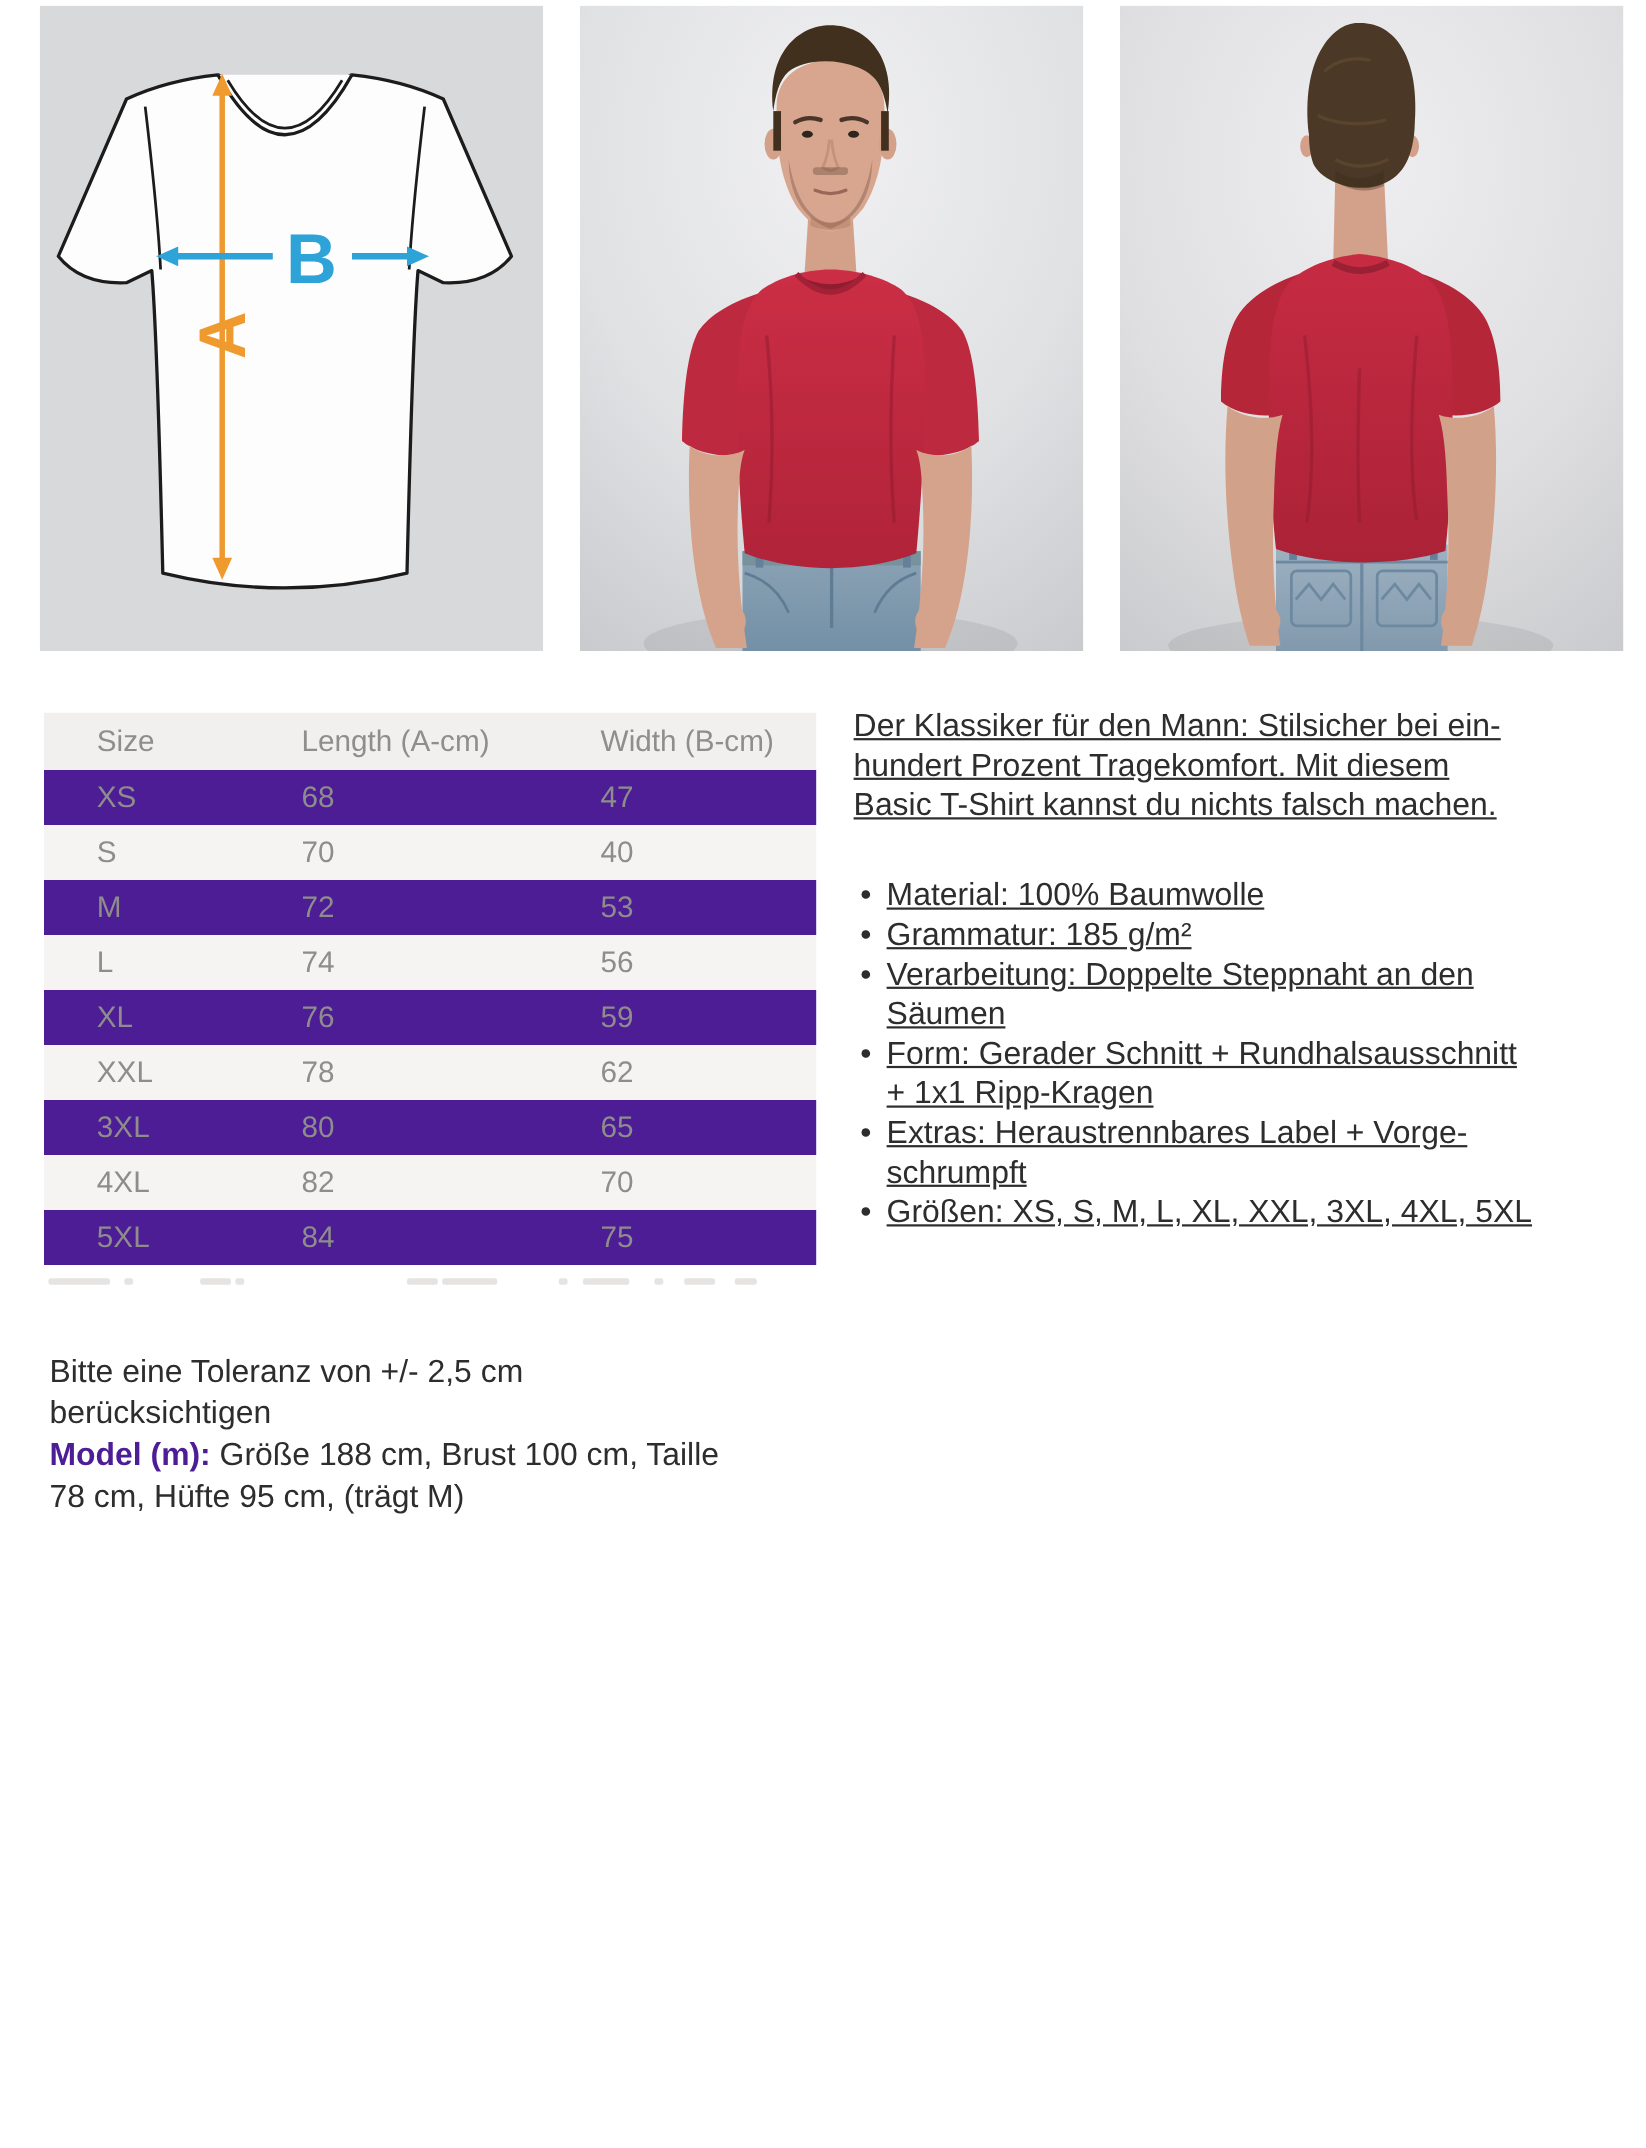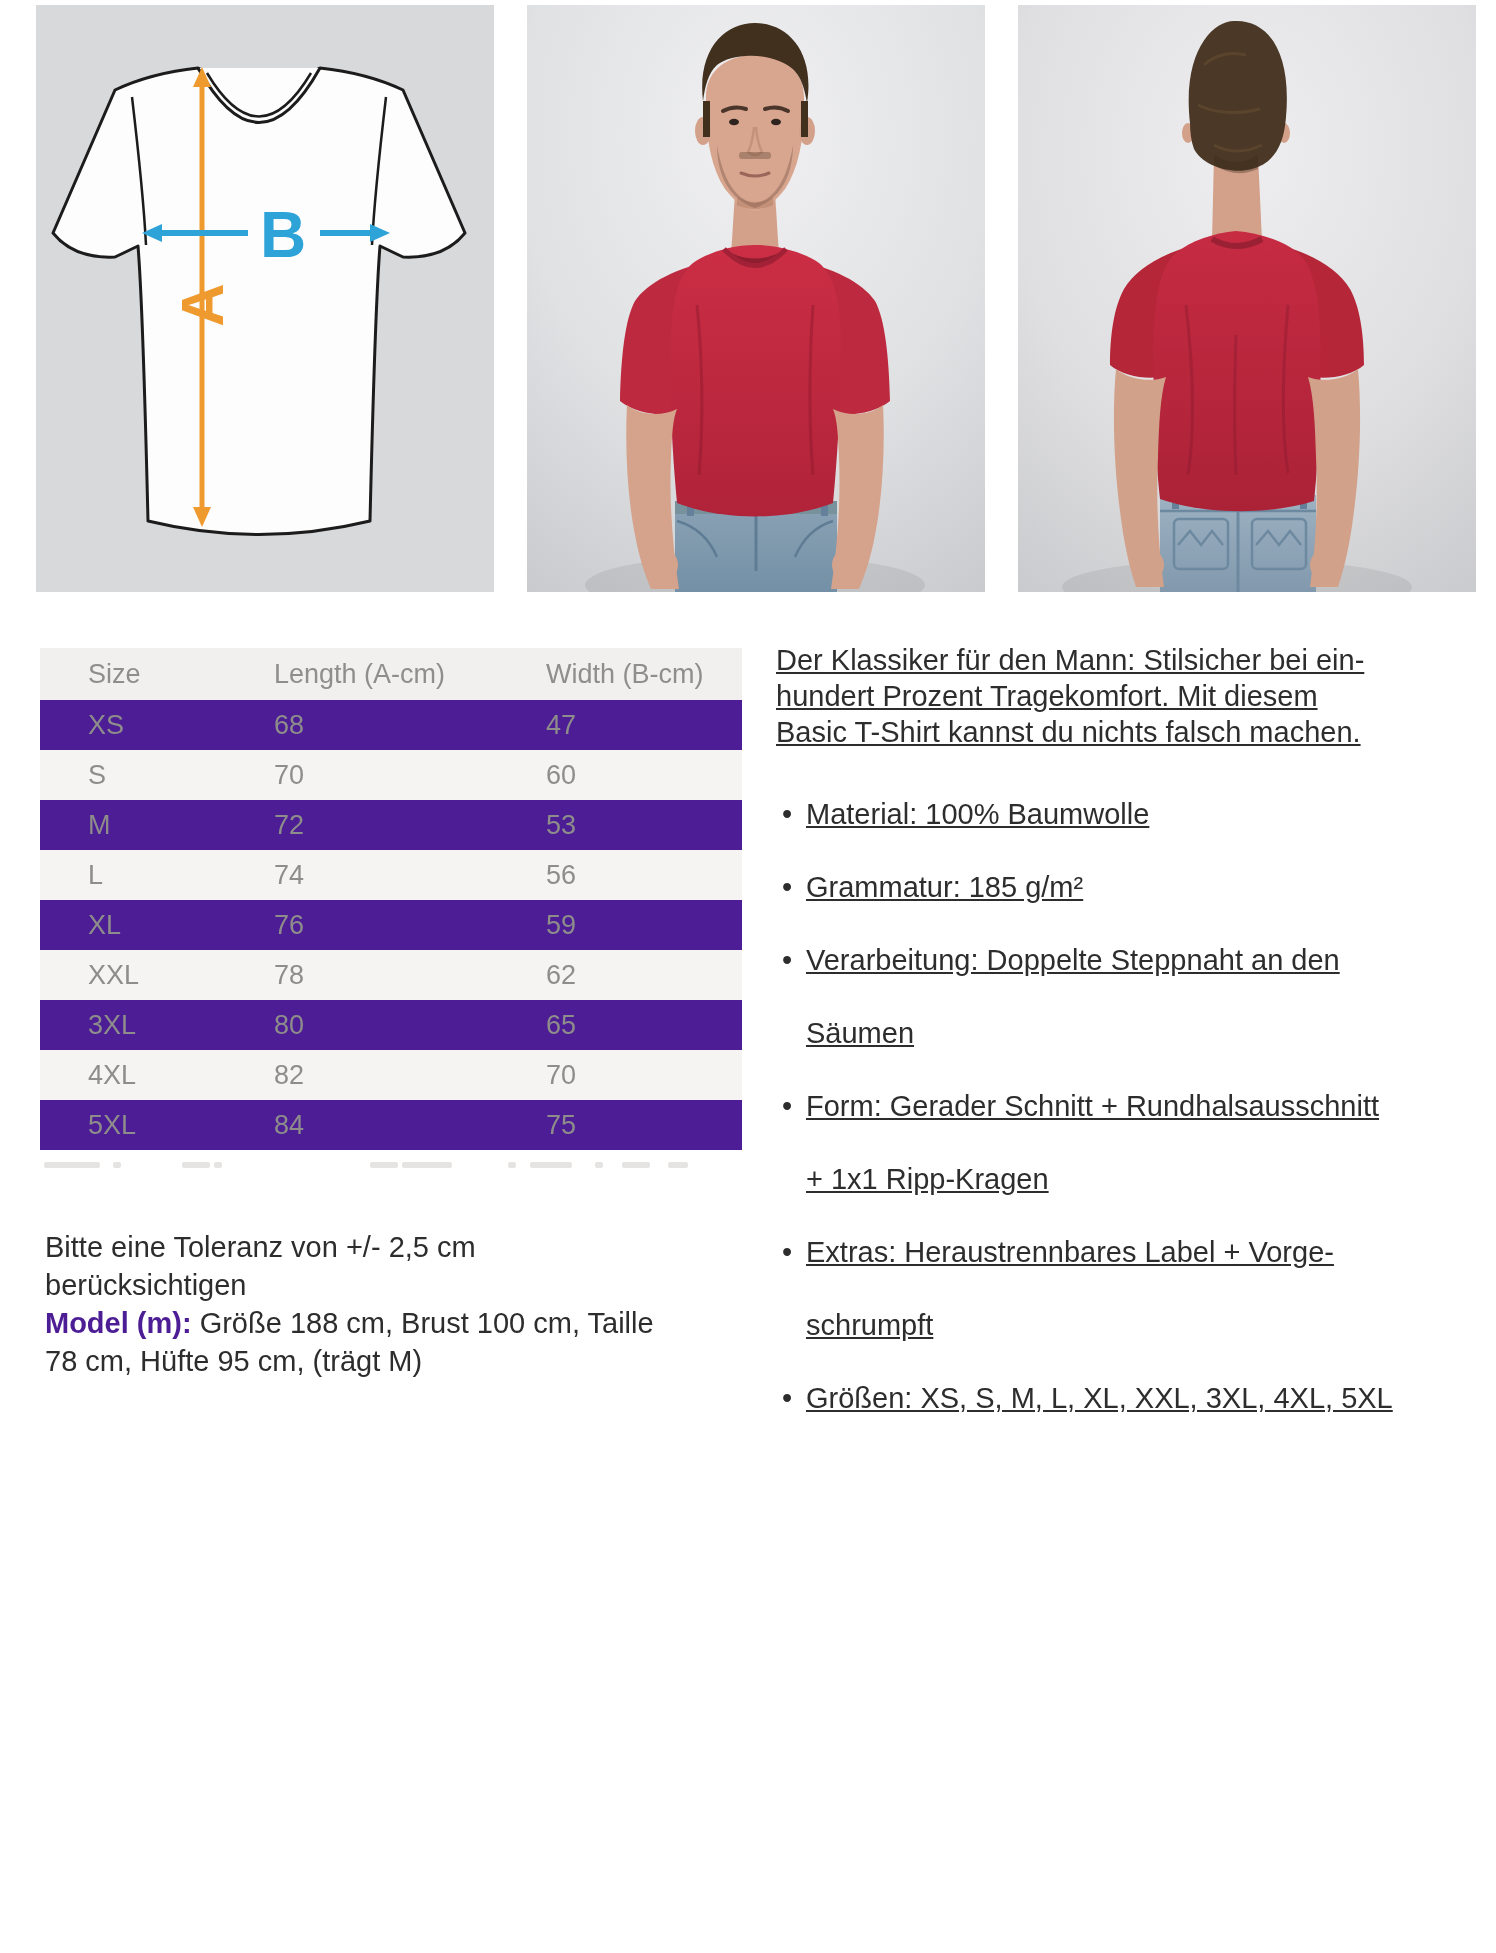--- a/index.html
+++ b/index.html
@@ -23,21 +23,21 @@
   .cutoff{position:absolute;left:40px;top:1162px;width:702px;height:10px;}
   .cutoff i{position:absolute;top:0;height:6px;background:#e6e4e2;border-radius:2px;}
 
   
   .desc{position:absolute;left:776px;top:642px;width:660px;color:#2d2d2d;font-size:29px;line-height:36px;text-decoration:underline;}
   .desc .pline{display:block;}
   .bullets{margin:46px 0 0 0;padding:0;list-style:none;}
   .bullets li{position:relative;padding-left:30px;}
   .bullets li::before{content:"\2022";position:absolute;left:6px;top:0;color:#2d2d2d;}
   .bullets .l2:empty{display:none;}
-  .bullets .l1,.bullets .l2{display:block;margin-top:37px;}
+  .bullets .l1,.bullets .l2{display:block;}
 
   
   .notes{position:absolute;left:45px;top:1228px;width:620px;color:#2d2d2d;font-size:29px;line-height:38px;}
   .notes b{font-weight:bold;color:#4c1d95;}
 </style>
 </head>
 <body>
 
 <div class="page">
 
@@ -223,21 +223,21 @@
       <span>Width (B-cm)</span>
     </div>
     <div class="trow tbody-row row-odd">
       <span>XS</span>
       <span>68</span>
       <span>47</span>
     </div>
     <div class="trow tbody-row row-even">
       <span>S</span>
       <span>70</span>
-      <span>60</span>
+      <span>40</span>
     </div>
     <div class="trow tbody-row row-odd">
       <span>M</span>
       <span>72</span>
       <span>53</span>
     </div>
     <div class="trow tbody-row row-even">
       <span>L</span>
       <span>74</span>
       <span>56</span>

